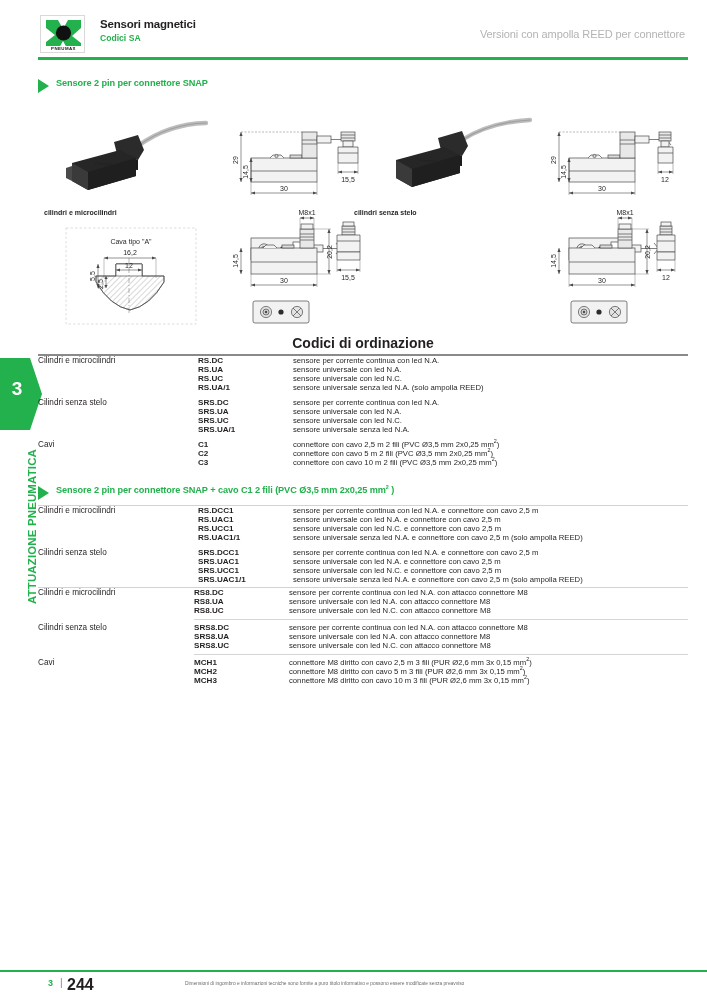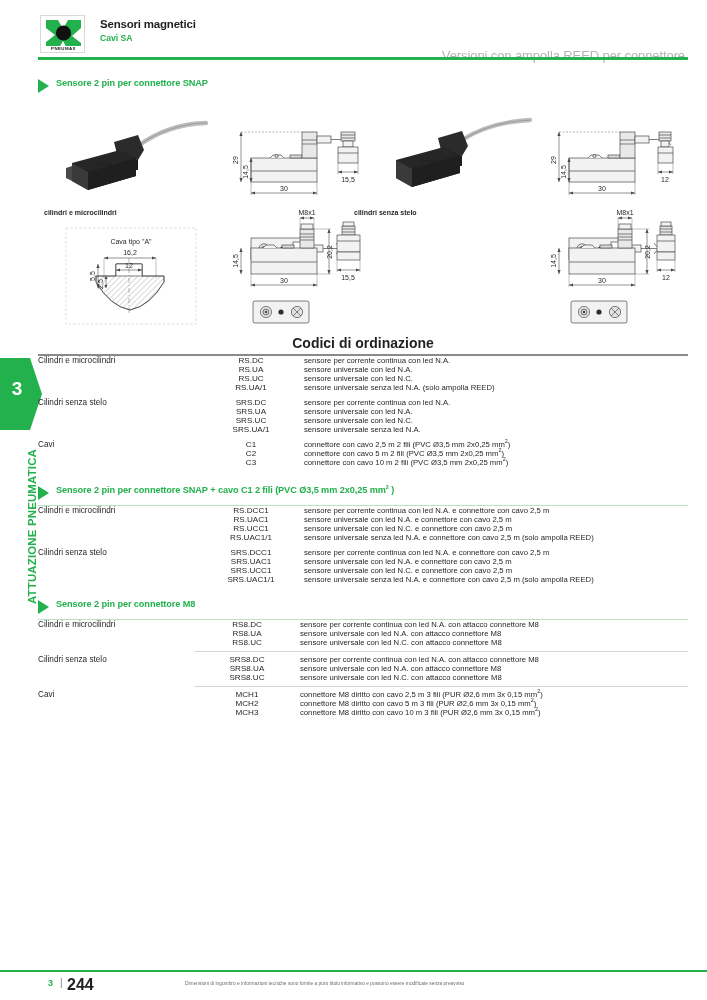--- a/index.html
+++ b/index.html
@@ -28,22 +28,22 @@
   }
   .title-main {
     position: absolute; left: 100px; top: 18px;
     font-size: 11.5px; font-weight: bold; letter-spacing: -.2px; color: #231f20;
   }
   .title-sub {
     position: absolute; left: 100px; top: 33px;
     font-size: 8.6px; font-weight: bold; color: #22b14c;
   }
   .header-right {
-    position: absolute; right: 22px; top: 48px;
-    font-size: 13px; color: #b3b3b3; letter-spacing: -.1px;
+    position: absolute; right: 22px; top: 28px;
+    font-size: 11px; color: #b3b3b3; letter-spacing: -.1px;
   }
   .header-rule {
     position: absolute; left: 38px; top: 57px; width: 650px; height: 2.6px;
     background: #22b14c;
   }
 
   
   .chapter-tab { position: absolute; left: 0; top: 358px; width: 42px; height: 290px; }
   .chapter-arrow { position: absolute; left: 0; top: 0; width: 42px; height: 72px; }
   .chapter-num {
@@ -85,22 +85,22 @@
   .tbl-rule-thick { height: 2.2px; background: #8a8a8a; width: 650px; }
   .tbl-rule-thin  { height: 1px;   background: #d5d5d5; width: 650px; }
 
   table.codes { width: 650px; border-collapse: collapse; }
   table.codes td { vertical-align: top; padding: 0; }
   .grp-cell {
     width: 160px; padding-left: 22px; padding-top: 5px;
     font-size: 8.2px; color: #231f20; white-space: nowrap;
   }
   .code-cell {
-    width: 106px; font-size: 8.1px; font-weight: normal; color: #231f20;
-    padding-top: 5px; white-space: nowrap; text-align: center;
+    width: 95px; font-size: 8.1px; font-weight: bold; color: #231f20;
+    padding-top: 5px; white-space: nowrap;
   }
   .desc-cell {
     font-size: 7.7px; color: #231f20; padding-top: 5.5px; white-space: nowrap;
   }
   .rowpad { height: 6px; }
   .rowpad-sm { height: 3px; }
   sup { font-size: 5.4px; vertical-align: super; line-height: 0; }
 
   
   .footer-rule {
@@ -133,21 +133,21 @@
     <div class="logo-box">
       <svg class="logo-svg" viewBox="0 0 45 38">
         <rect x="0" y="0" width="45" height="38" fill="#ffffff"></rect>
         <path d="M5 4 L17 4 L22 13 L27 4 L40 4 L40 12 L31 20 L40 27 L40 34 L27 34 L22 25 L17 34 L5 34 L5 26 L14 19 L5 12 Z" fill="#22b14c"></path>
         <circle cx="22.5" cy="17" r="7.6" fill="#111111"></circle>
         <rect x="4" y="30" width="37" height="6.5" fill="#ffffff"></rect>
       </svg>
       <div class="logo-word">PNEUMAX</div>
     </div>
     <div class="title-main">Sensori magnetici</div>
-    <div class="title-sub">Cavi SA</div>
+    <div class="title-sub">Codici SA</div>
     <div class="header-right">Versioni con ampolla REED per connettore</div>
     <div class="header-rule"></div>
   </div>
 
   <div class="chapter-tab">
     <svg class="chapter-arrow" viewBox="0 0 42 72">
       <path d="M0 0 L30 0 L42 36 L30 72 L0 72 Z" fill="#22b14c"></path>
     </svg>
     <div class="chapter-num">3</div>
     <div class="chapter-text">ATTUAZIONE PNEUMATICA</div>
@@ -593,26 +593,20 @@
         <tr>
             <td class="code-cell">SRS.UAC1/1</td>
             <td class="desc-cell">sensore universale senza led N.A. e connettore con cavo 2,5 m (solo ampolla REED)</td>
           </tr>
         <tr>
             <td class="rowpad-sm" colspan="3"></td>
           </tr>
       </tbody>
     </table>
 
-    <div class="sec-head">
-      <svg class="sec-arrow" viewBox="0 0 11 14">
-        <path d="M0 0 L11 7 L0 14 Z" fill="#22b14c"></path>
-      </svg>
-      <div class="sec-label">Sensore 2 pin per connettore M8</div>
-    </div>
     <div class="sec-rule"></div>
 
     <table class="codes">
       <tbody>
         <tr>
             <td class="grp-cell" rowspan="3">Cilindri e microcilindri</td>
             <td class="code-cell">RS8.DC</td>
             <td class="desc-cell">sensore per corrente continua con led N.A. con attacco connettore M8</td>
           </tr>
         <tr>

